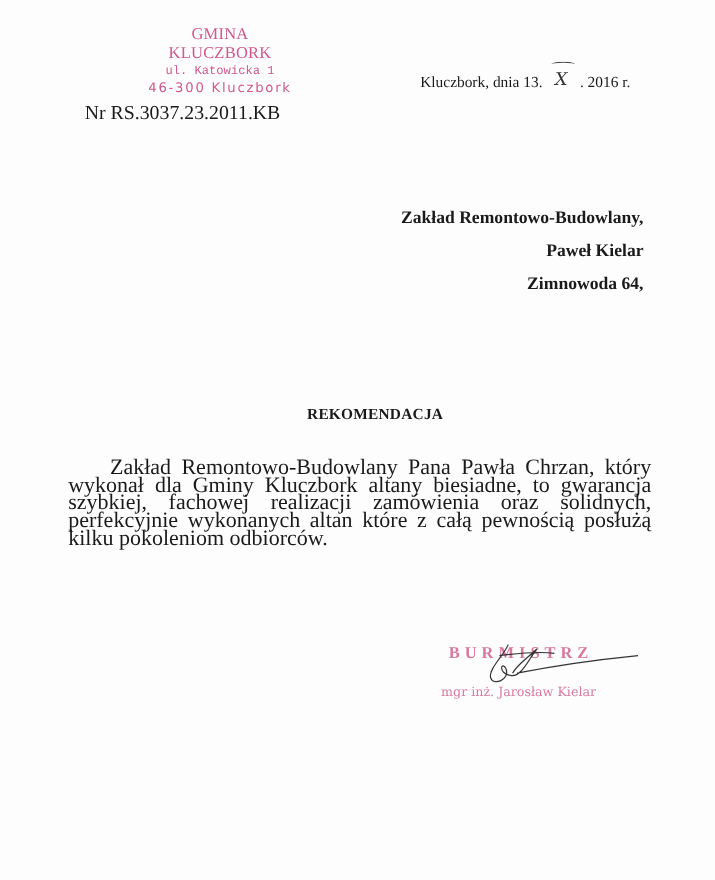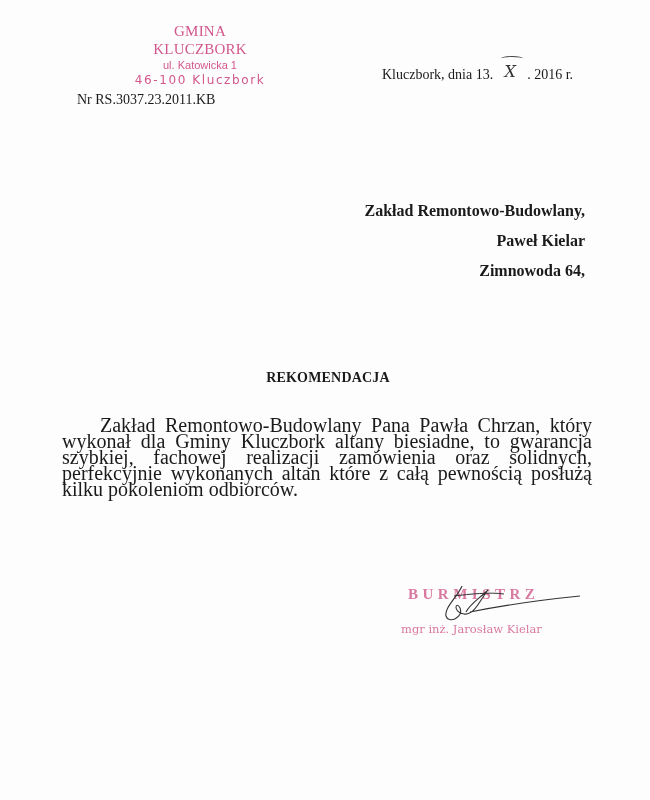--- a/index.html
+++ b/index.html
@@ -10,51 +10,51 @@
       overflow: hidden;
       font-family: "Liberation Serif", serif;
       color: #1a1a1a;
     }
     .page { position: absolute; inset: 0; background: #fdfdfd; }
     .stamp-header {
       position: absolute; left: 95px; top: 22px; width: 140px;
       text-align: center; color: #d2578c; margin-left: 35px;
     }
     .stamp-header .s-name { font-family: "Liberation Serif", serif; font-size: 15px; letter-spacing: 0.2px; line-height: 18px; }
-    .stamp-header .s-street { font-family: Liberation Sans, sans-serif; font-size: 11px; line-height: 14px; }
+    .stamp-header .s-street { font-family: Liberation Mono, monospace; font-size: 11px; line-height: 14px; }
     .stamp-header .s-city { font-family: "DejaVu Sans", sans-serif; font-size: 12px; letter-spacing: 1.6px; line-height: 16px; }
 
     .date-line {
       position: absolute; left: 382px; top: 64px;
       font-size: 14px; white-space: nowrap;
     }
     .date-line .month {
       display: inline-block; width: 34px; text-align: center;
       font-family: "DejaVu Serif", serif; font-style: italic; font-size: 16px;
       position: relative; top: -2px; color: #333;
     }
     .date-line .month::before {
       content: ""; position: absolute; left: 8px; right: 4px; top: -6px;
       border-top: 1px solid #444; border-radius: 50% 50% 0 0; height: 4px;
     }
 
-    .ref-number { position: absolute; left: 77px; top: 92px; font-size: 14px; }
+    .ref-number { position: absolute; left: 77px; top: 92px; font-size: 18px; }
 
     .recipient {
-      position: absolute; right: 65px; top: 196px;
+      position: absolute; right: 65px; top: 184px;
       text-align: right; font-weight: bold; font-size: 16px;
       line-height: 30px;
     }
 
     .doc-title {
       position: absolute; left: 0; right: 0; top: 370px;
       text-align: center; font-weight: bold; font-size: 14px;
       padding-left: 0; letter-spacing: 0.2px;
     }
-    .doc-title span { position: relative; left: 3px; }
+    .doc-title span { position: relative; left: 16px; }
 
     .body-text {
       position: absolute; left: 62px; top: 417px; width: 530px;
       font-size: 20px; line-height: 16px; text-align: justify;
       text-indent: 38px;
     }
 
     .sign-stamp {
       position: absolute; left: 408px; top: 586px;
       color: #d9799f; font-family: "Liberation Serif", serif;
@@ -70,21 +70,21 @@
     }
   </style>
 </head>
 <body>
 
 <div class="page">
 
   <div class="stamp-header">
     <div class="s-name">GMINA KLUCZBORK</div>
     <div class="s-street">ul. Katowicka 1</div>
-    <div class="s-city">46-100 Kluczbork</div>
+    <div class="s-city">46-300 Kluczbork</div>
   </div>
 
   <div class="date-line">
     <span>Kluczbork, dnia 13.</span><span class="month">X</span><span>. 2016 r.</span>
   </div>
 
   <div class="ref-number">Nr RS.3037.23.2011.KB</div>
 
   <div class="recipient">
     <div>Zakład Remontowo-Budowlany,</div>

